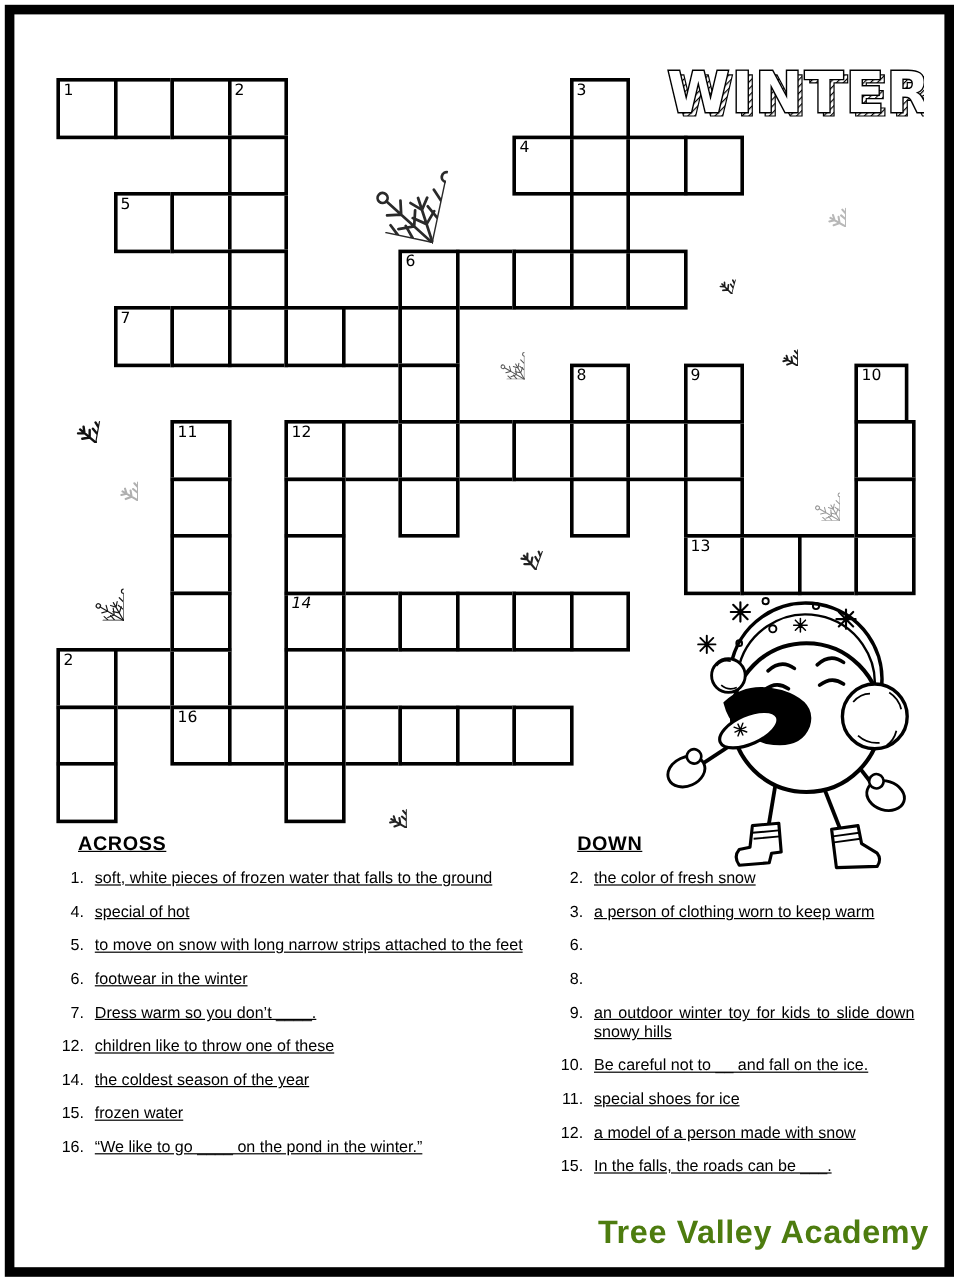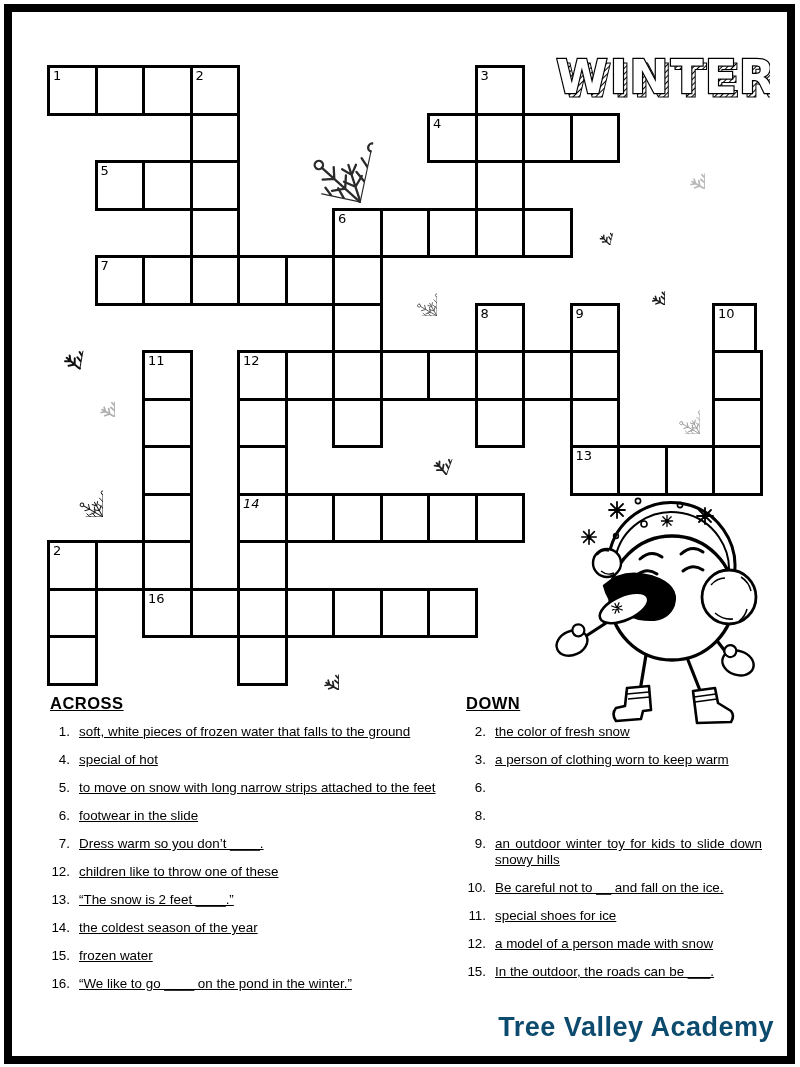--- a/index.html
+++ b/index.html
@@ -15,21 +15,21 @@
   .title-svg{position:absolute;left:546px;top:44px;}
   .title-main{font-family:"DejaVu Sans",sans-serif;font-weight:bold;font-size:47px;
               letter-spacing:2px;fill:#fff;stroke:#000;stroke-width:2.4px;paint-order:stroke;}
   .title-shadow{font-family:"DejaVu Sans",sans-serif;font-weight:bold;font-size:47px;
               letter-spacing:2px;fill:url(#hatch);stroke:#000;stroke-width:1px;}
   
   .clues{position:absolute;top:694px;}
   .clues.across{left:44px;width:420px;}
   .clues.down{left:460px;width:302px;}
   .clue-heading{font-size:16.5px;font-weight:bold;text-decoration:underline;
-                letter-spacing:.5px;margin:0 0 11px 6px;}
+                letter-spacing:.5px;margin:0 0 11px 21px;}
   .clue{display:flex;margin-bottom:12px;font-size:13.4px;line-height:16px;}
   .clue-num{flex:none;width:26px;text-align:right;padding-right:9px;font-size:13.4px;}
   .clue-text{flex:1;text-decoration:underline;}
   .clue-text.justify{text-align:justify;}
   
   .flake{position:absolute;pointer-events:none;}
   .snowman{position:absolute;left:545px;top:495px;}
   
   .footer{position:absolute;right:26px;top:1012px;font-size:27px;font-weight:bold;
           letter-spacing:.5px;}
@@ -304,33 +304,29 @@
         <div class="clue">
           <span class="clue-num">4.</span>
           <span class="clue-text">special of hot</span>
         </div>
         <div class="clue">
           <span class="clue-num">5.</span>
           <span class="clue-text">to move on snow with long narrow strips attached to the feet</span>
         </div>
         <div class="clue">
           <span class="clue-num">6.</span>
-          <span class="clue-text">footwear in the slide</span>
+          <span class="clue-text">footwear in the winter</span>
         </div>
         <div class="clue">
           <span class="clue-num">7.</span>
           <span class="clue-text">Dress warm so you don’t ____.</span>
         </div>
         <div class="clue">
           <span class="clue-num">12.</span>
           <span class="clue-text">children like to throw one of these</span>
-        </div>
-        <div class="clue">
-          <span class="clue-num">13.</span>
-          <span class="clue-text">“The snow is 2 feet ____.”</span>
         </div>
         <div class="clue">
           <span class="clue-num">14.</span>
           <span class="clue-text">the coldest season of the year</span>
         </div>
         <div class="clue">
           <span class="clue-num">15.</span>
           <span class="clue-text">frozen water</span>
         </div>
         <div class="clue">
@@ -368,20 +364,20 @@
         <div class="clue">
           <span class="clue-num">11.</span>
           <span class="clue-text">special shoes for ice</span>
         </div>
         <div class="clue">
           <span class="clue-num">12.</span>
           <span class="clue-text">a model of a person made with snow</span>
         </div>
         <div class="clue">
           <span class="clue-num">15.</span>
-          <span class="clue-text">In the outdoor, the roads can be ___.</span>
+          <span class="clue-text">In the falls, the roads can be ___.</span>
         </div>
       </div>
   </div>
 
-  <div class="footer" style="color: #0c4a6e; margin-left: 44px;">Tree Valley Academy</div>
+  <div class="footer" style="color: #4d7c0f; margin-left: 44px;">Tree Valley Academy</div>
 
 </div>
 
 </body></html>

